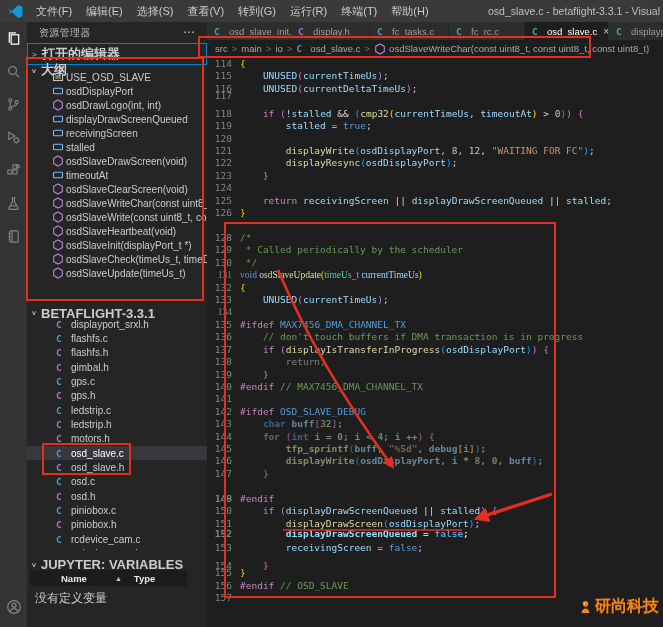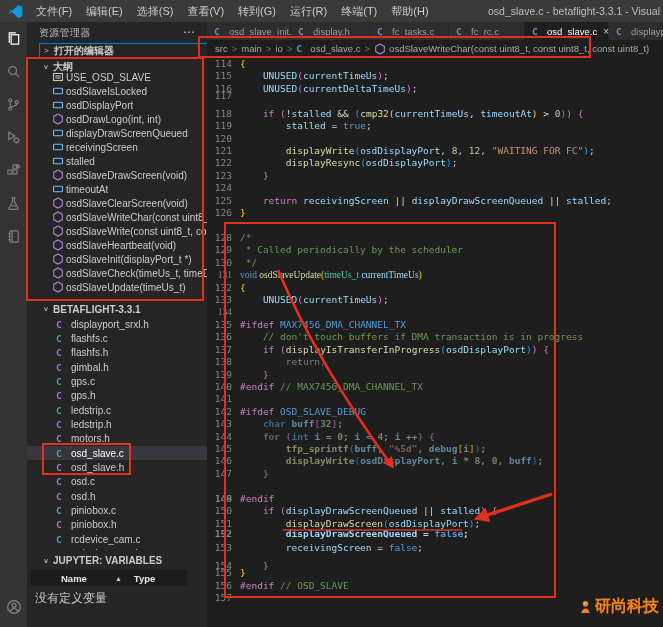--- a/index.html
+++ b/index.html
@@ -17,22 +17,22 @@
   .activitybar{position:absolute;left:0;top:22px;width:27px;height:605px;background:#333333;z-index:4;}
   .ab-item{width:27px;height:33px;display:flex;align-items:center;justify-content:center;color:#858585;cursor:pointer;}
   .ab-item.active{color:#ffffff;}
   .ab-bottom{position:absolute;left:0;bottom:4px;width:27px;}
   
   .sidebar{position:absolute;left:27px;top:22px;width:180px;height:605px;background:#252526;color:#cccccc;z-index:3;overflow:hidden;}
   .sb-title-row{position:absolute;left:0;top:0;width:180px;height:21px;display:flex;align-items:center;
                 font-size:10px;color:#bbbbbb;}
   .sb-title-row .t{margin-left:12px;letter-spacing:.3px;}
   .more{position:absolute;right:12px;top:0;line-height:21px;font-size:12px;color:#cccccc;cursor:pointer;}
-  .sec{position:absolute;left:12px;width:180px;height:15px;display:flex;align-items:center;
-       font-size:10px;font-weight:bold;color:#cccccc;cursor:pointer;}
+  .sec{position:absolute;left:0;width:180px;height:22px;display:flex;align-items:center;
+       font-size:13px;font-weight:bold;color:#cccccc;cursor:pointer;}
   .sec .chev{width:10px;margin-left:4px;font-size:8px;color:#cccccc;font-weight:normal;}
   .chev.r::before{content:">";}
   .chev.d::before{content:"\2228";transform:scaleY(.8);display:inline-block;}
   .open-ed{top:21px;border:1px solid #007fd4;box-sizing:border-box;background:#252526;}
   .outline-h{top:37px;}
   .proj-h{top:280px;}
   .jup-h{top:531px;}
   #outline-list{position:absolute;left:0;top:48px;width:180px;height:225px;overflow:hidden;}
   .row{height:14px;display:flex;align-items:center;font-size:10px;white-space:nowrap;cursor:pointer;}
   .outline-row{padding-left:25px;}
@@ -177,28 +177,20 @@
     </div>
     <div id="outline-list">
         <div class="row outline-row">
           <span class="oicon">
             <svg width="12" height="12" viewBox="0 0 12 12" fill="none" stroke="#c5c5c5" stroke-width="1.1">
               <rect x="1.5" y="2.5" width="9" height="7"></rect>
               <path d="M3.3 5h5.4M3.3 7h5.4"></path>
             </svg>
           </span>
           <span class="rlabel">USE_OSD_SLAVE</span>
-        </div>
-        <div class="row outline-row">
-          <span class="oicon">
-            <svg width="12" height="12" viewBox="0 0 12 12" fill="none" stroke="#75beff" stroke-width="1.1">
-              <rect x="1.5" y="3.2" width="9" height="5.6" rx="1"></rect>
-            </svg>
-          </span>
-          <span class="rlabel">osdSlaveIsLocked</span>
         </div>
         <div class="row outline-row">
           <span class="oicon">
             <svg width="12" height="12" viewBox="0 0 12 12" fill="none" stroke="#75beff" stroke-width="1.1">
               <rect x="1.5" y="3.2" width="9" height="5.6" rx="1"></rect>
             </svg>
           </span>
           <span class="rlabel">osdDisplayPort</span>
         </div>
         <div class="row outline-row">

